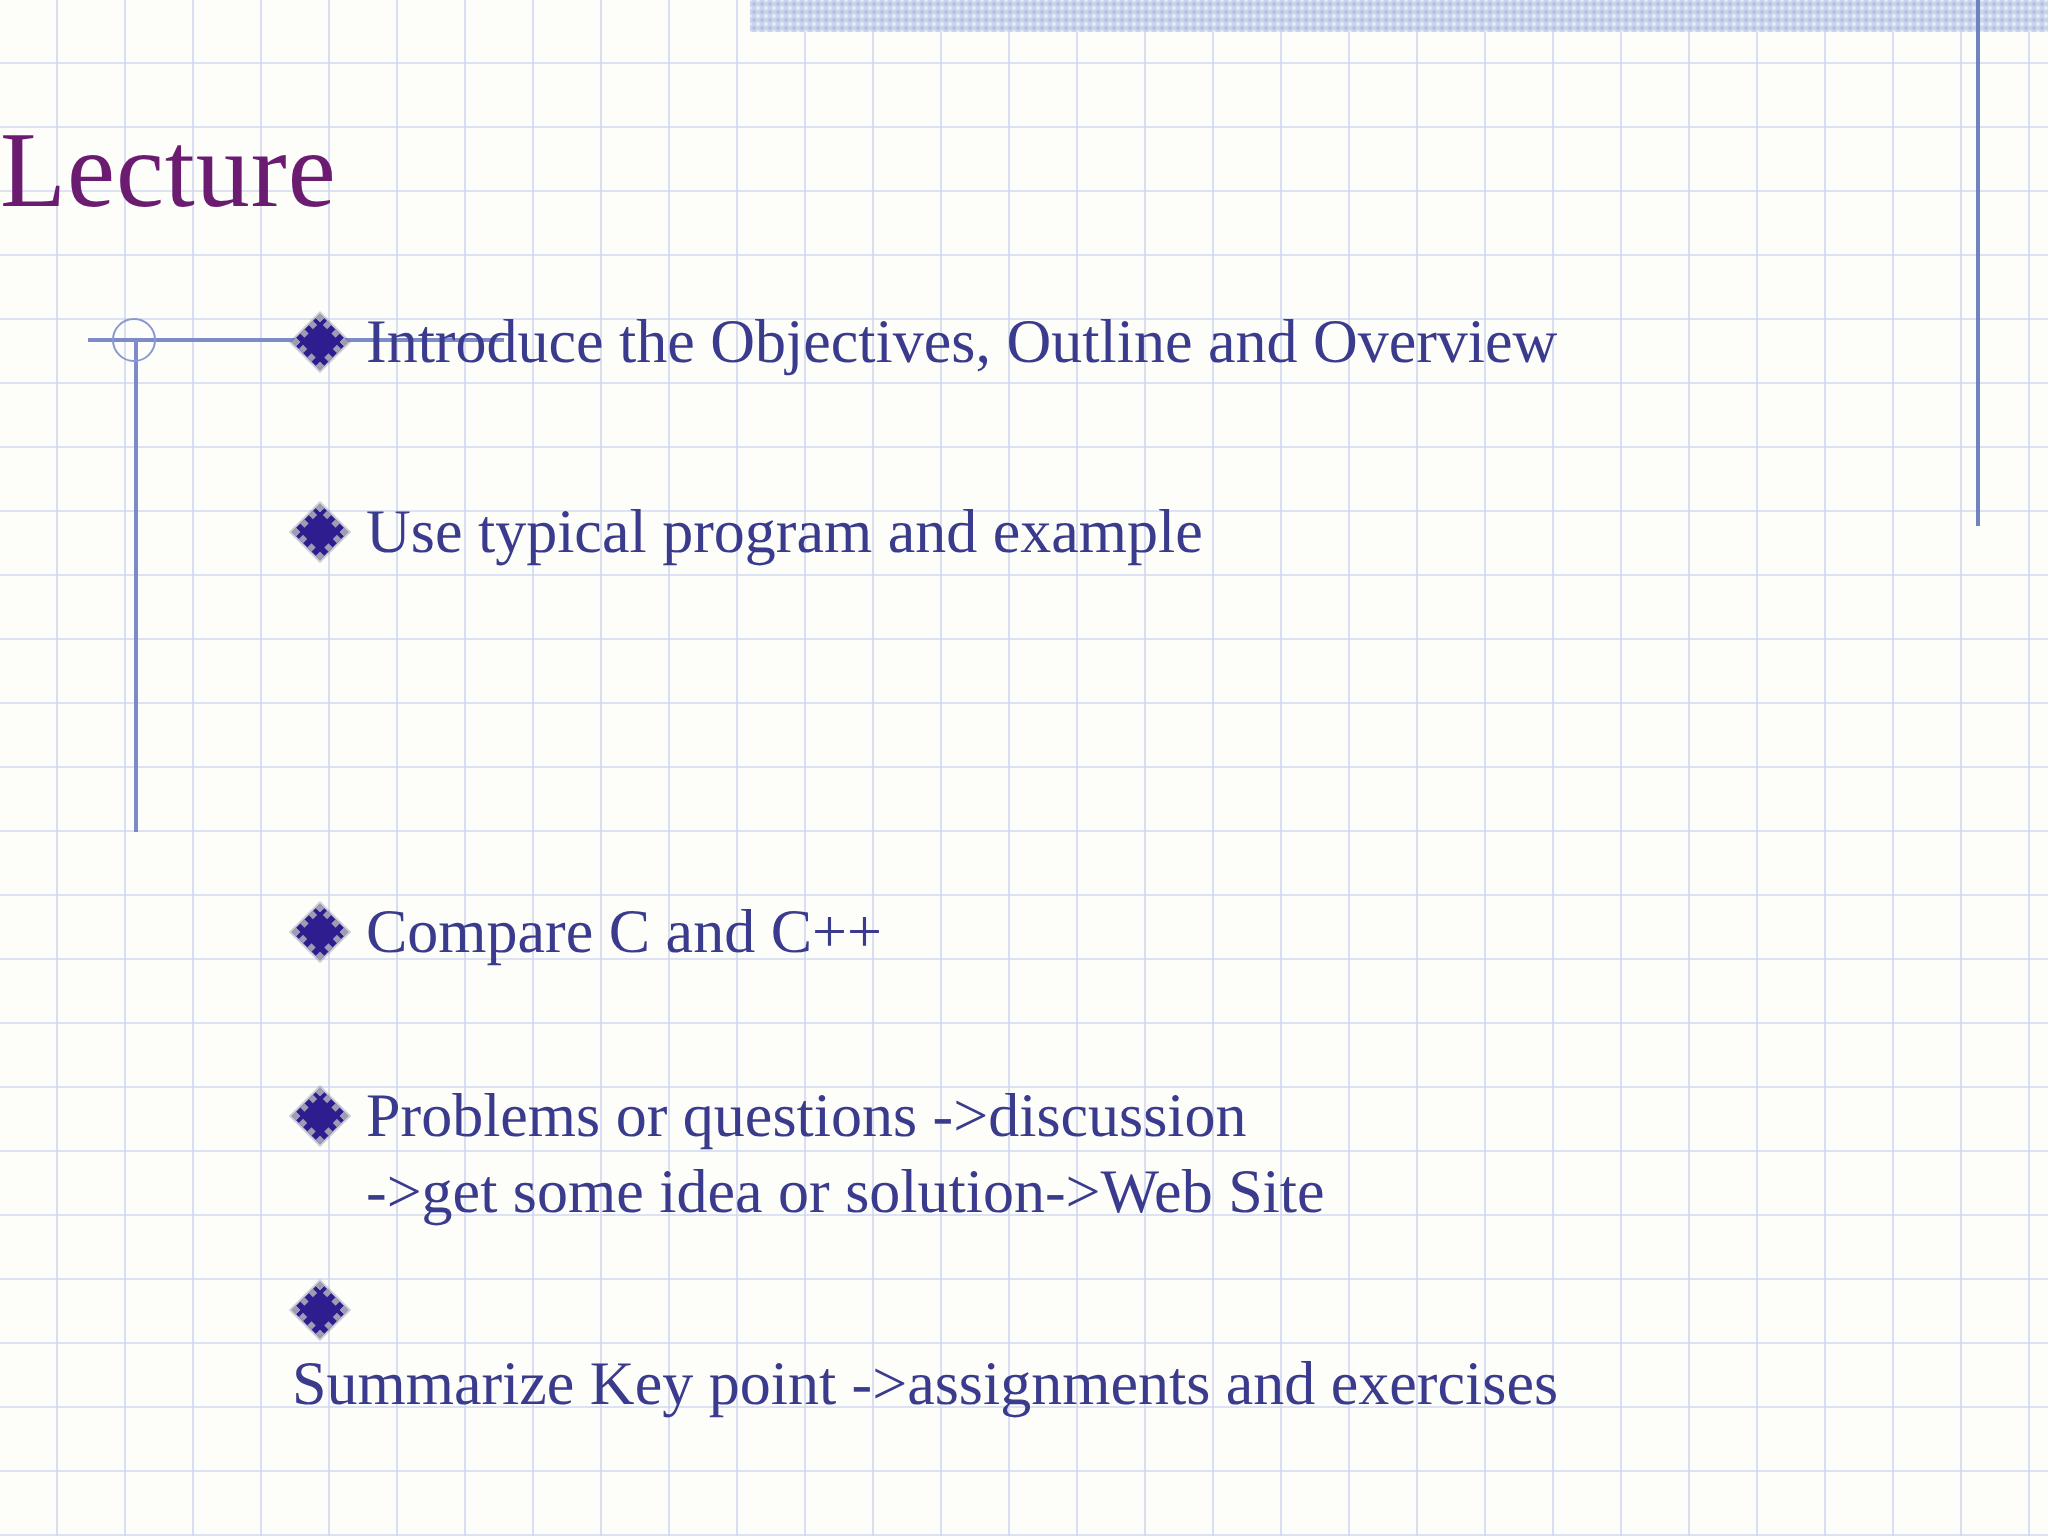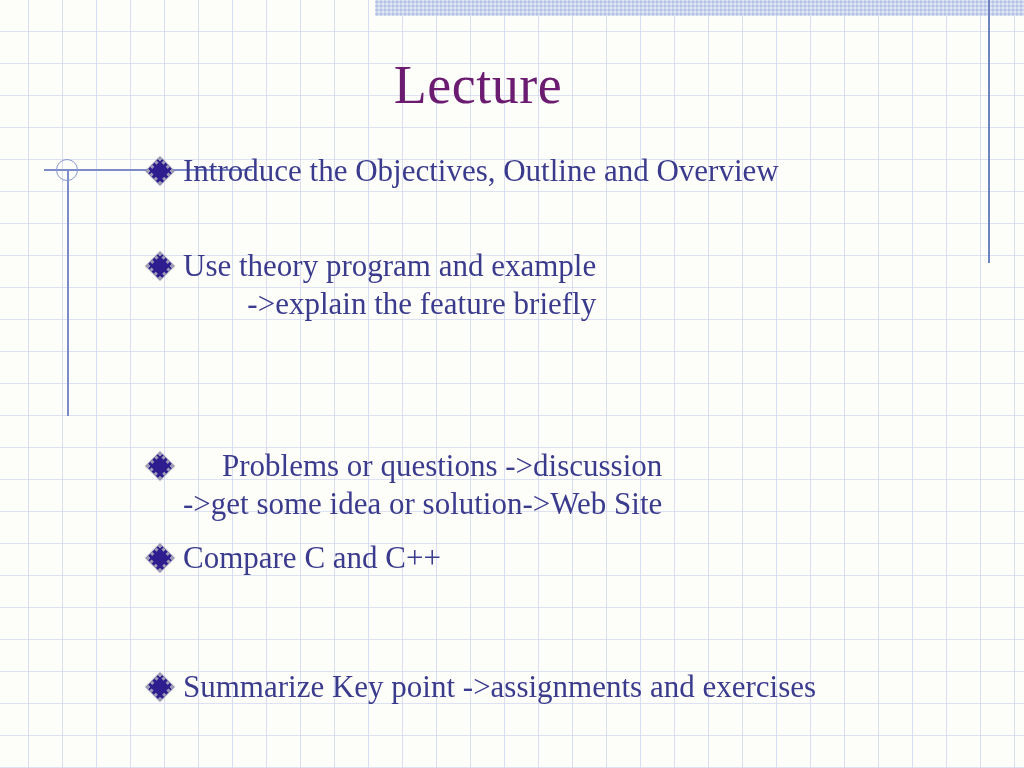--- a/index.html
+++ b/index.html
@@ -43,37 +43,36 @@
     position:absolute;left:44px;top:169px;width:208px;height:1.5px;
     background:#7d8cc9;
   }
   .decor-vline{
     position:absolute;left:67px;top:170px;width:1.5px;height:246px;
     background:#7d8cc9;
   }
 
   .title{
     position:absolute;left:0;top:54px;width:956px;margin:0;
-    text-align:center;
     font-size:54px;font-weight:normal;
     color:#6b1b70;
     letter-spacing:0.5px;
   }
 
   #bullets{position:absolute;left:0;top:0;width:1024px;height:768px;}
 
   .bullet-item{
     position:absolute;left:146px;
-    display:flex;align-items:flex-start;text-align:right;
+    display:flex;align-items:flex-start;
   }
   .bullet-item:nth-child(1){top:152px;}
   .bullet-item:nth-child(2){top:247px;}
   .bullet-item:nth-child(3){top:447px;}
   .bullet-item:nth-child(4){top:539px;}
-  .bullet-item:nth-child(5){top:668px;}
+  .bullet-item:nth-child(5){top:636px;flex-direction:column;}
 
   .diamond-wrap{
     position:relative;flex:0 0 37px;width:37px;height:38px;
   }
   .diamond{
     position:absolute;left:4px;top:9px;width:14px;height:14px;
     background:#2e1d8e;
     border:3px dotted #9c9cb4;
     outline:1px solid rgba(110,110,140,0.35);
     transform:rotate(45deg);
@@ -105,46 +104,45 @@
     <div class="bullet-text">
           <div>Introduce the Objectives, Outline and Overview</div>
         </div>
   </div>
 
   <div class="bullet-item">
     <span class="diamond-wrap">
           <span class="diamond"></span>
         </span>
     <div class="bullet-text">
-          <div>Use theory program and example</div>
-          <div>-&gt;explain the feature briefly</div>
+          <div>Use typical program and example</div>
+        </div>
+  </div>
+
+  <div class="bullet-item">
+    <span class="diamond-wrap">
+          <span class="diamond"></span>
+        </span>
+    <div class="bullet-text">
+          <div>Compare C and C++</div>
         </div>
   </div>
 
   <div class="bullet-item">
     <span class="diamond-wrap">
           <span class="diamond"></span>
         </span>
     <div class="bullet-text">
           <div>Problems or questions -&gt;discussion</div>
           <div>-&gt;get some idea or solution-&gt;Web Site</div>
         </div>
   </div>
 
   <div class="bullet-item">
     <span class="diamond-wrap">
           <span class="diamond"></span>
         </span>
     <div class="bullet-text">
-          <div>Compare C and C++</div>
-        </div>
-  </div>
-
-  <div class="bullet-item">
-    <span class="diamond-wrap">
-          <span class="diamond"></span>
-        </span>
-    <div class="bullet-text">
           <div>Summarize Key point -&gt;assignments and exercises</div>
         </div>
   </div>
 </div>
 </div>
 
 </body></html>

